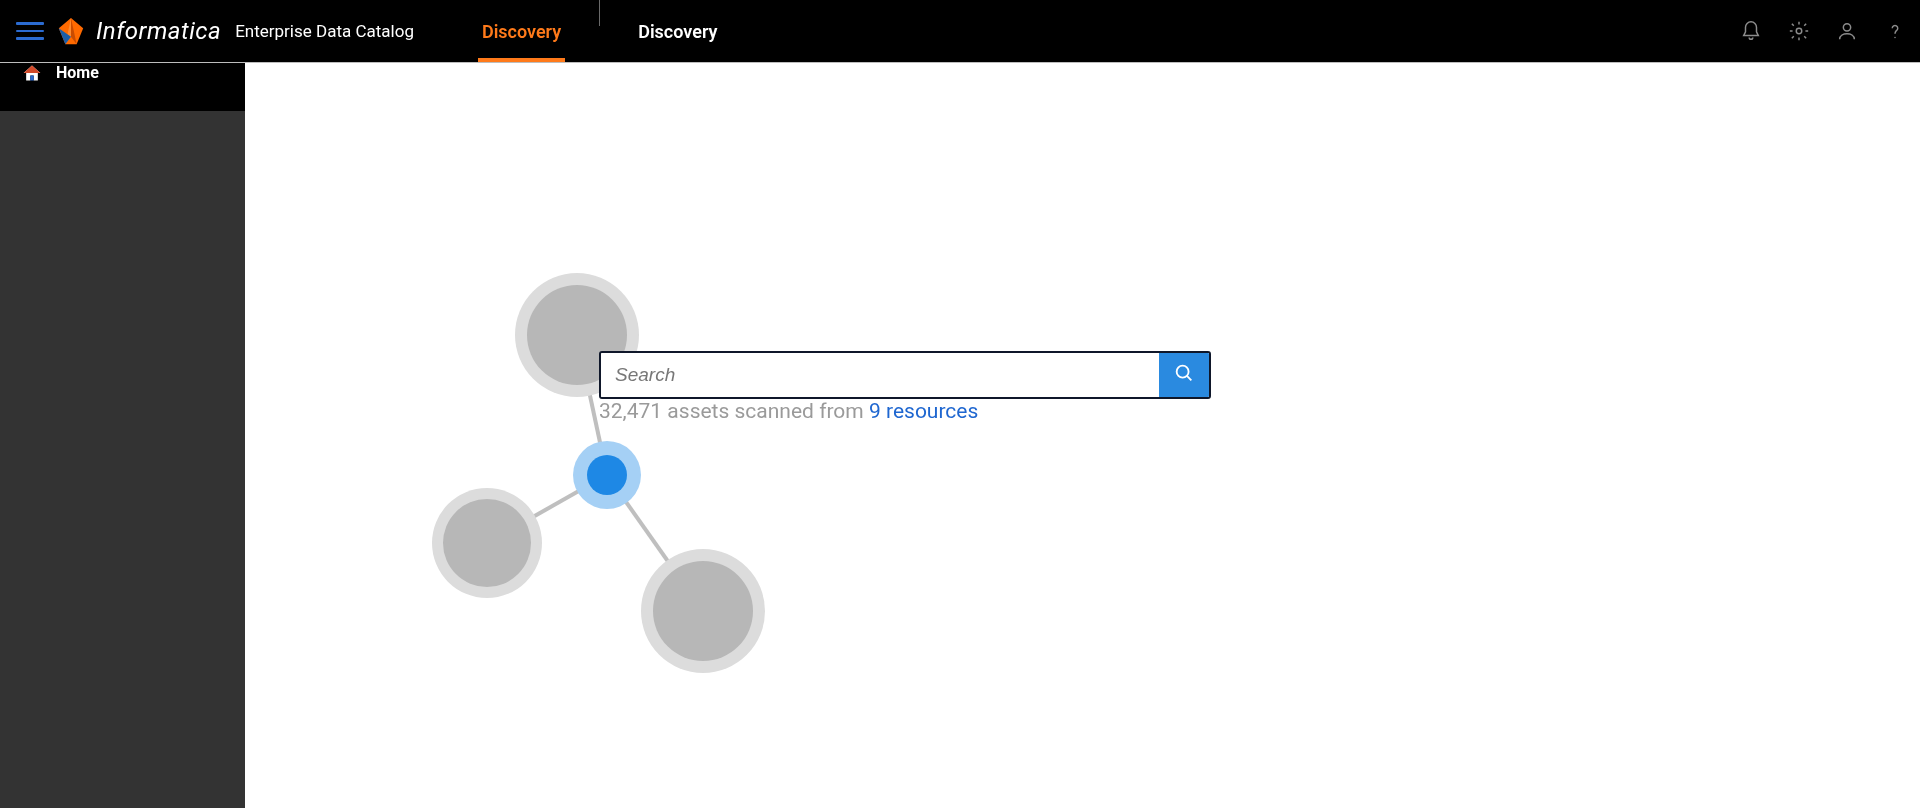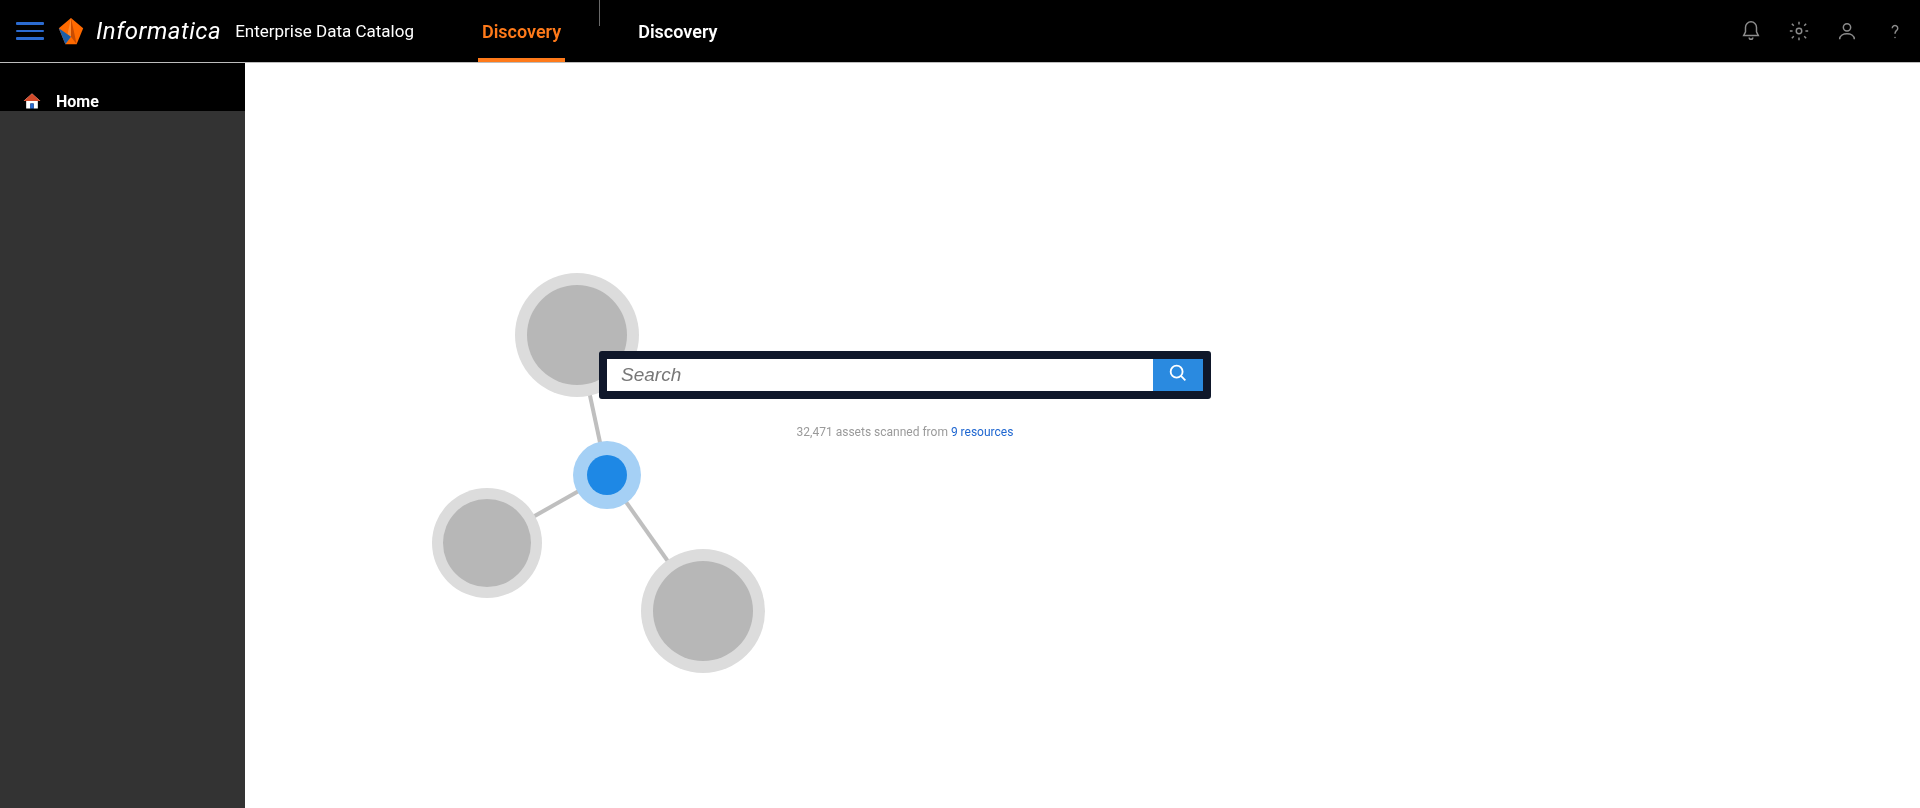--- a/index.html
+++ b/index.html
@@ -77,21 +77,21 @@
   
   .body {
     flex: 1; display: flex; min-height: 0;
   }
   .sidebar {
     width: 245px; background: #333333; flex-shrink: 0; height: 100%;
   }
   .sidebar-item {
     height: 48px;
     background: #000;
-    display: flex; align-items: flex-end;
+    display: flex; align-items: flex-start;
     padding-left: 22px;
     color: #fff;
     font-size: 16px; font-weight: 700;
     cursor: pointer;
   }
   .home-icon {
     width: 20px; height: 20px; margin-right: 14px; position: relative;
   }
   .home-icon svg { width: 100%; height: 100%; }
 
@@ -110,21 +110,21 @@
 
   
   .search-wrap {
     position: absolute;
     left: 354px; top: 288px;
     width: 612px;
   }
   .search-box {
     display: flex; align-items: stretch;
     height: 48px;
-    border: 8px solid #0f172a;
+    border: 2px solid #0f172a;
     border-radius: 3px;
     overflow: hidden;
   }
   .search-input {
     flex: 1;
     border: none; outline: none;
     font-size: 19px;
     font-style: italic;
     padding: 0 14px;
     color: #555;
@@ -132,23 +132,21 @@
   .search-input::placeholder { color: #777; font-style: italic; }
   .search-btn {
     width: 50px;
     background: #2a8ae0;
     display: flex; align-items: center; justify-content: center;
     cursor: pointer;
   }
   .search-btn svg { stroke: #fff; fill: none; stroke-width: 2; }
 
   .stats {
-    margin-top: 26px;
-    text-align: center;
-    font-size: 12px;
+    font-size: 21px;
     color: #9a9a9a;
   }
   .stats .link { color: #1e66d0; cursor: pointer; }
 </style>
 </head>
 <body>
 
 <div class="topbar">
 
   <div class="hamburger">

